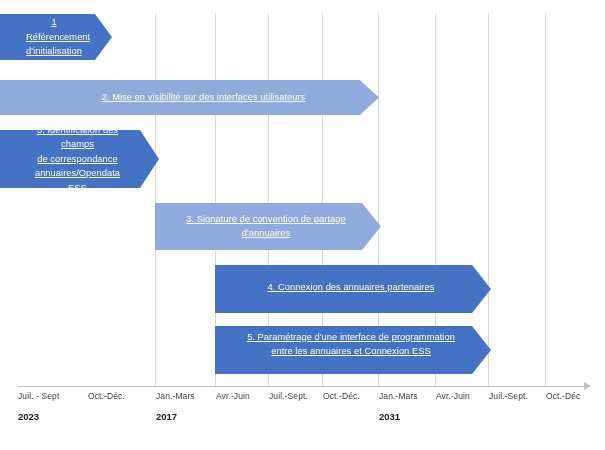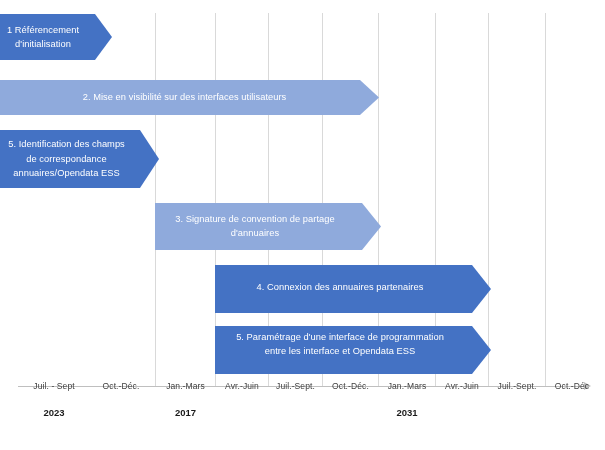--- a/index.html
+++ b/index.html
@@ -41,57 +41,57 @@
     width: 0;
     height: 0;
     border-top: 4px solid transparent;
     border-bottom: 4px solid transparent;
     border-left: 7px solid #bfbfbf;
   }
 
   
   .tick {
     position: absolute;
-    top: 381px;
-    text-align: center;
+    top: 391px;
     line-height: 1.35;
   }
   .tick .q {
     display: block;
     font-size: 8.5px;
     color: #404040;
     letter-spacing: .1px;
     white-space: nowrap;
   }
   .tick .yr {
     display: block;
     font-size: 9.5px;
     font-weight: bold;
     color: #1a1a1a;
-    margin-top: 15px;
+    margin-top: 9px;
   }
 
   
   .bar {
     position: absolute;
     display: flex;
     align-items: center;
     justify-content: center;
     box-sizing: border-box;
     color: #ffffff;
     font-size: 9.3px;
     line-height: 1.55;
     text-align: center;
     letter-spacing: .05px;
   }
   .bar .label {
     display: block;
-    padding: 0 4px;
+    padding: 0 26px;
     width: 100%;
     box-sizing: border-box;
+    text-decoration: underline;
   }
 
   
   .bar .label.shift { padding-right: 30px; }
 </style>
 </head>
 <body>
 
 <div id="chart-root">
 
@@ -119,21 +119,21 @@
     <polygon points="215,326 472,326 491,350 472,374 215,374" fill="#4472C4"></polygon>
   </svg>
 
   <div class="bar" style="left:0;top:14px;width:112px;height:46px">
     <span class="label shift">
       <span>1 Référencement</span><br>
       <span>d'initialisation</span>
     </span>
   </div>
 
-  <div class="bar" style="left:8px;top:80px;width:379px;height:35px">
+  <div class="bar" style="left:16px;top:80px;width:379px;height:35px">
     <span class="label shift">
       <span>2. Mise en visibilité sur des interfaces utilisateurs</span>
     </span>
   </div>
 
   <div class="bar" style="left:0;top:130px;width:159px;height:58px">
     <span class="label shift">
       <span>5. Identification des champs</span><br>
       <span>de correspondance</span><br>
       <span>annuaires/Opendata ESS</span>
@@ -149,21 +149,21 @@
 
   <div class="bar" style="left:215px;top:265px;width:276px;height:45px">
     <span class="label shift">
       <span>4. Connexion des annuaires partenaires</span><br>
     </span>
   </div>
 
   <div class="bar" style="left:215px;top:326px;width:276px;height:36px">
     <span class="label shift">
       <span>5. Paramétrage d'une interface de programmation</span><br>
-      <span>entre les interface et Opendata ESS</span>
+      <span>entre les annuaires et Connexion ESS</span>
     </span>
   </div>
 
   <div class="axis-line"></div>
   <div class="axis-arrow"></div>
 
   <div class="tick" style="left:18px;width:72px">
     <span class="q">Juil. - Sept</span>
     <span class="yr">2023</span>
   </div>

